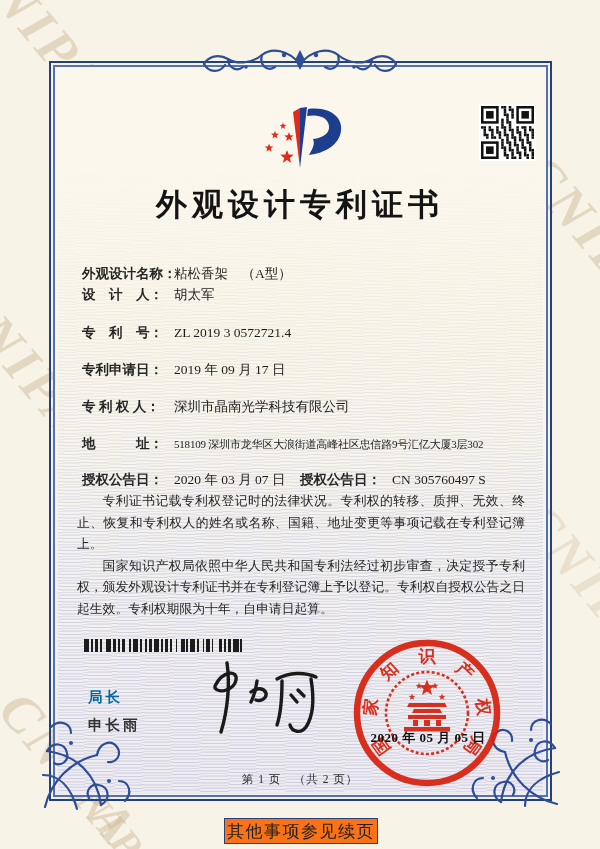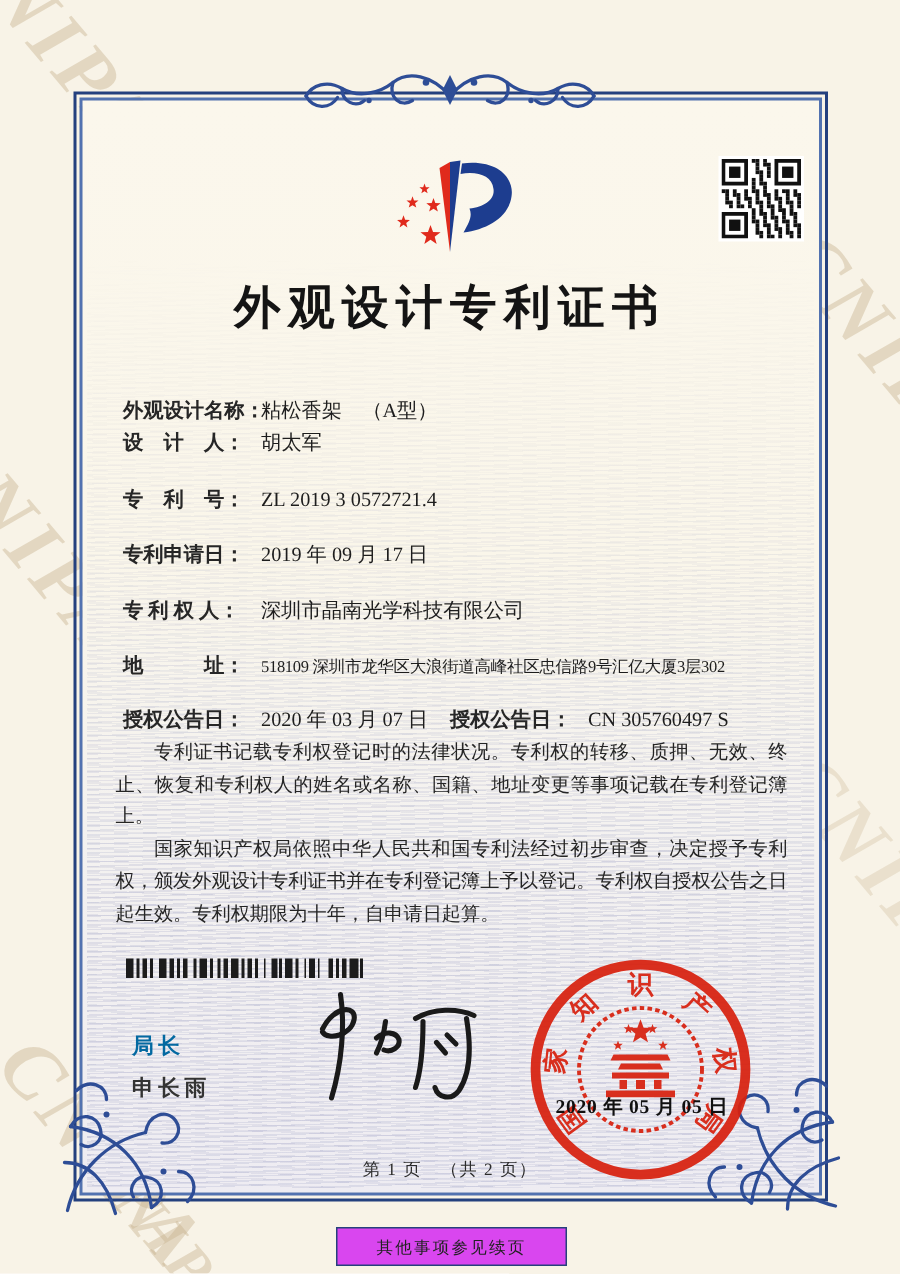--- a/index.html
+++ b/index.html
@@ -38,22 +38,22 @@
       font-size:14.5px;font-weight:600;letter-spacing:3px;color:#0369a1;}
   .signer-name{position:absolute;left:88px;top:716px;font-family:"Liberation Sans","DejaVu Sans",sans-serif;
       font-size:14.5px;font-weight:600;letter-spacing:3px;color:#333;}
   .signature{position:absolute;left:193px;top:657px;width:135px;height:84px;}
   .seal{position:absolute;left:347px;top:633px;width:160px;height:160px;opacity:.93;}
   .seal-date{position:absolute;left:352px;top:729px;width:152px;text-align:center;
       font-size:13px;font-weight:600;color:#101010;letter-spacing:.5px;}
   .page-footer{position:absolute;left:150px;top:772px;width:300px;text-align:center;
       font-size:11.5px;color:#2b2b2b;letter-spacing:1px;}
   .cont-box{position:absolute;left:224px;top:818px;width:152px;height:24px;border:1px solid #26407c;
-      background:#d946ef;display:flex;align-items:center;justify-content:center;
-      font-size:11px;letter-spacing:1.5px;color:#222;}
+      background:#f97316;display:flex;align-items:center;justify-content:center;
+      font-size:17px;letter-spacing:1.5px;color:#222;}
   .flourish{position:absolute;width:140px;height:140px;}
   .topornament{position:absolute;left:200px;top:42px;width:200px;height:44px;}
   svg .blue{stroke:#2e4d96;fill:none;stroke-width:2.2;stroke-linecap:round;}
   svg .bluefill{fill:#2e4d96;stroke:none;}
 </style>
 </head>
 <body>
 
 <div class="page">
 

